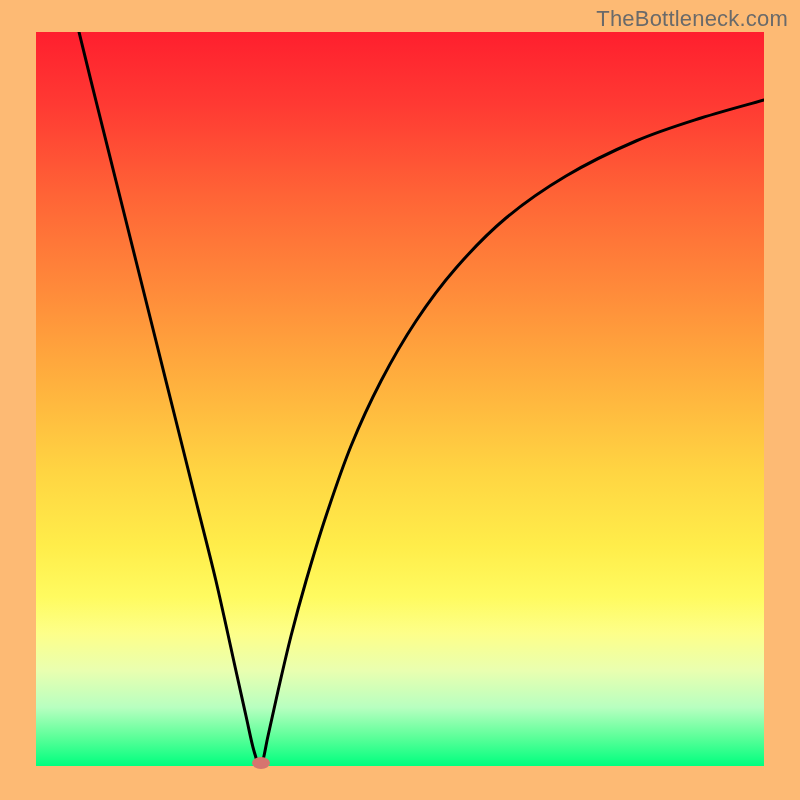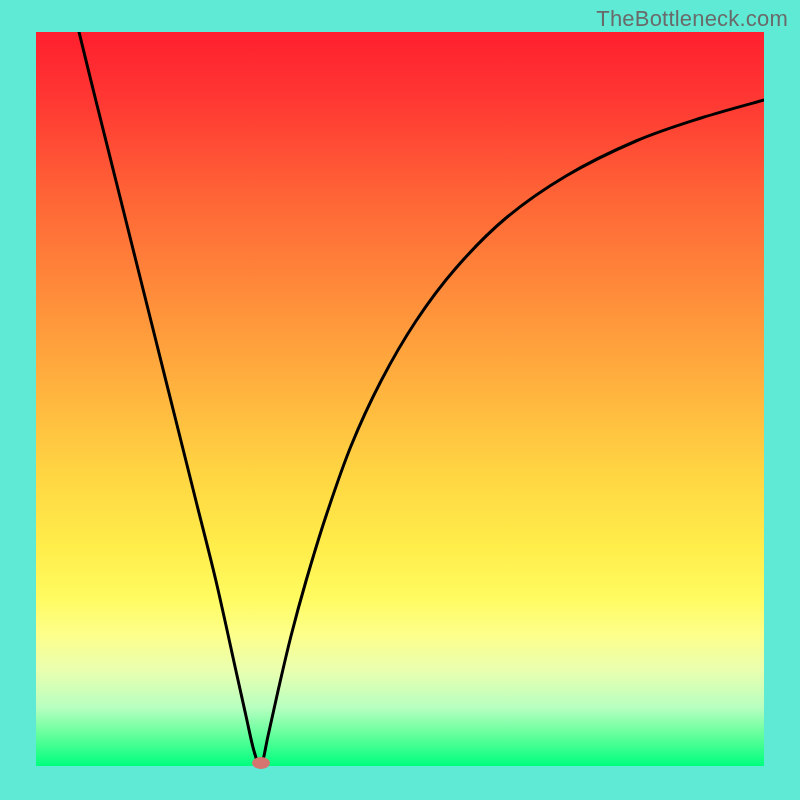--- a/index.html
+++ b/index.html
@@ -10,21 +10,21 @@
     background: #000;
     overflow: hidden;
     font-family: Arial, Helvetica, sans-serif;
   }
   .frame {
     position: absolute;
     left: 0;
     top: 0;
     width: 800px;
     height: 800px;
-    background: #5eead4;
+    background: #fdba74;
   }
   .plot {
     position: absolute;
     left: 36px;
     top: 32px;
     width: 728px;
     height: 734px;
     background: linear-gradient(to bottom,
       #ff1f2e 0%,
       #ff3a33 10%,

